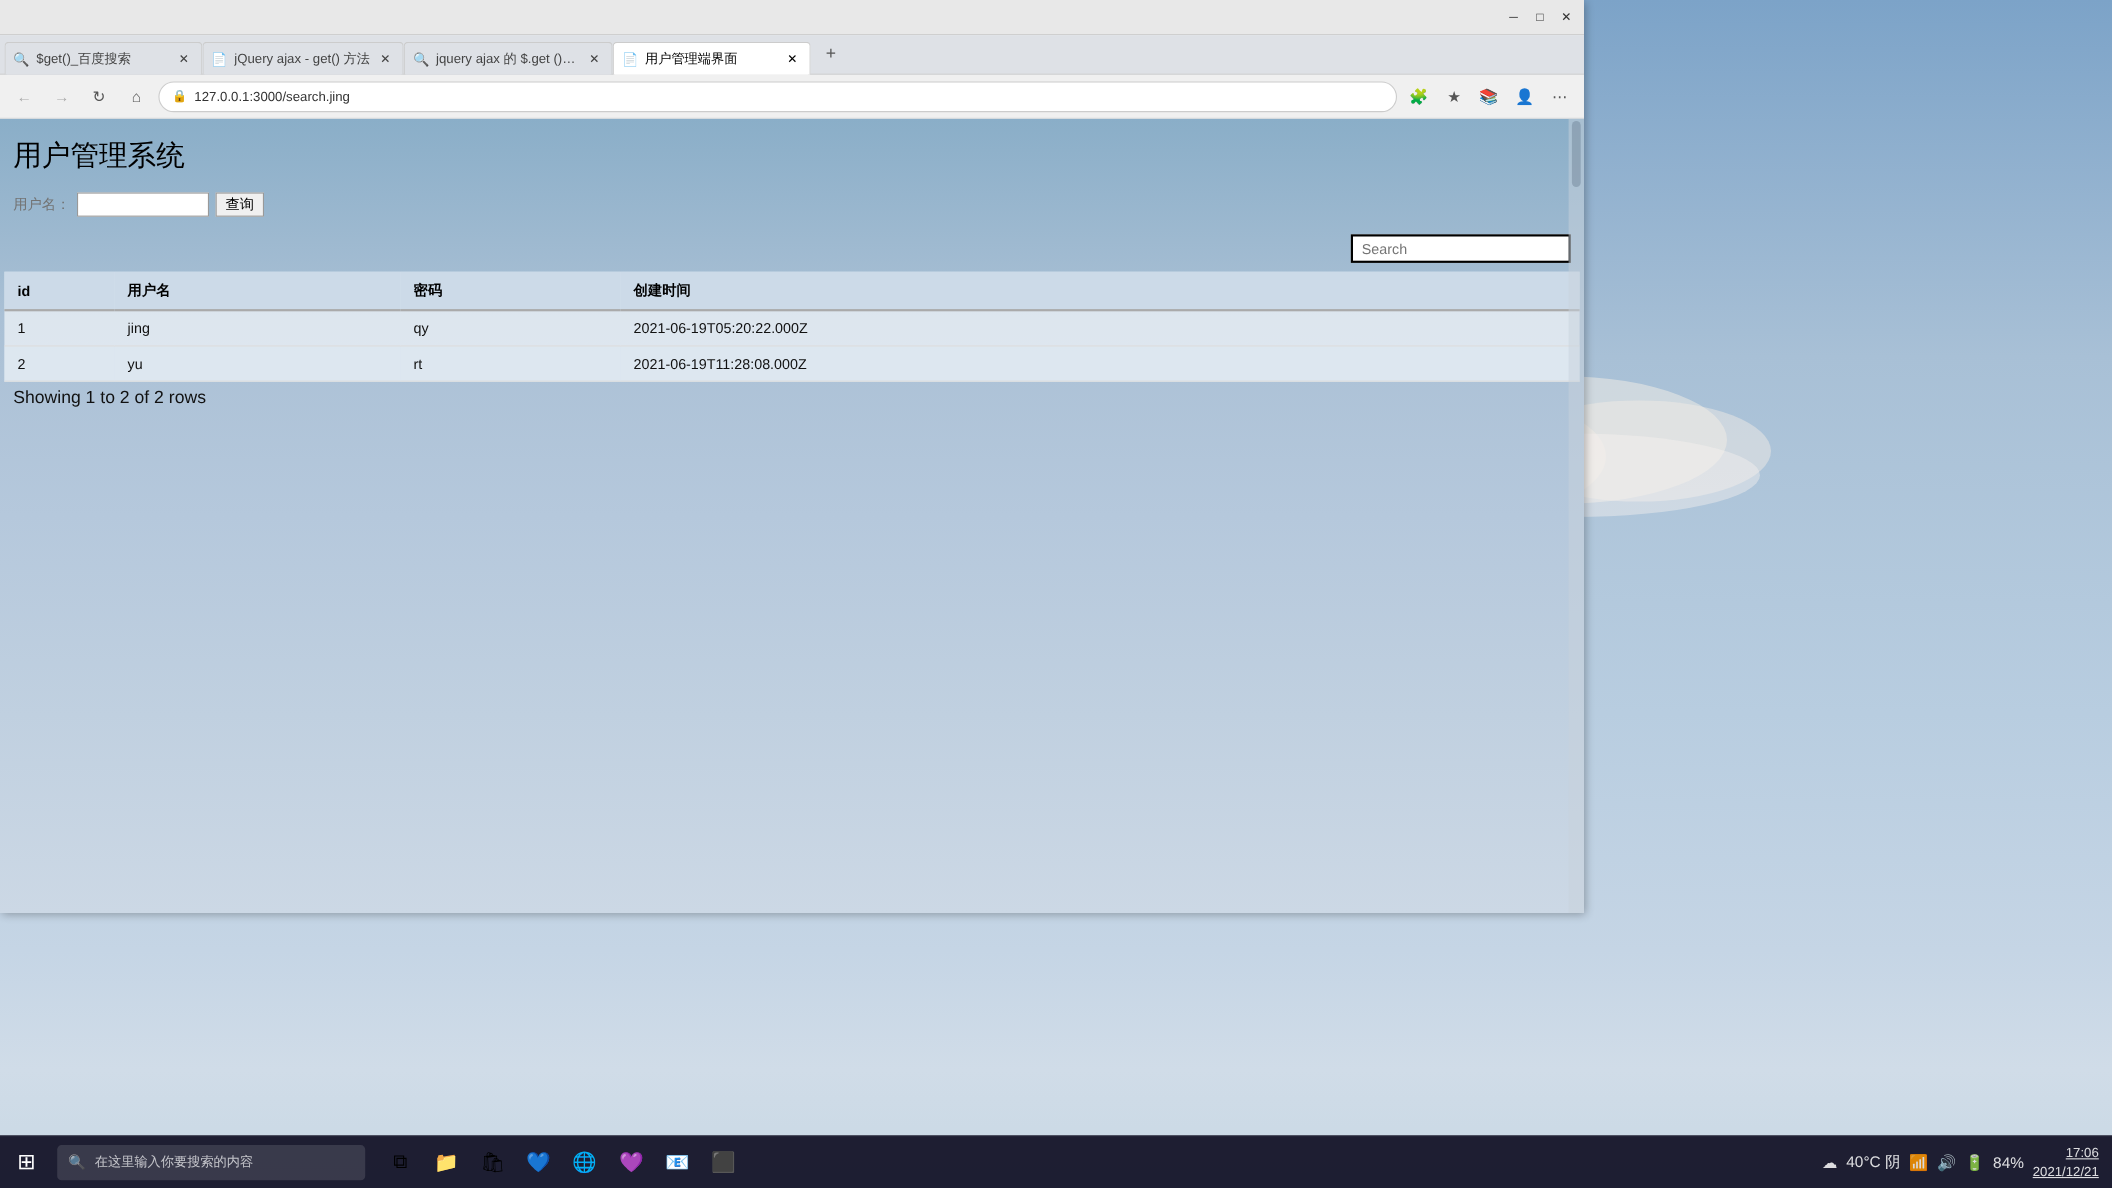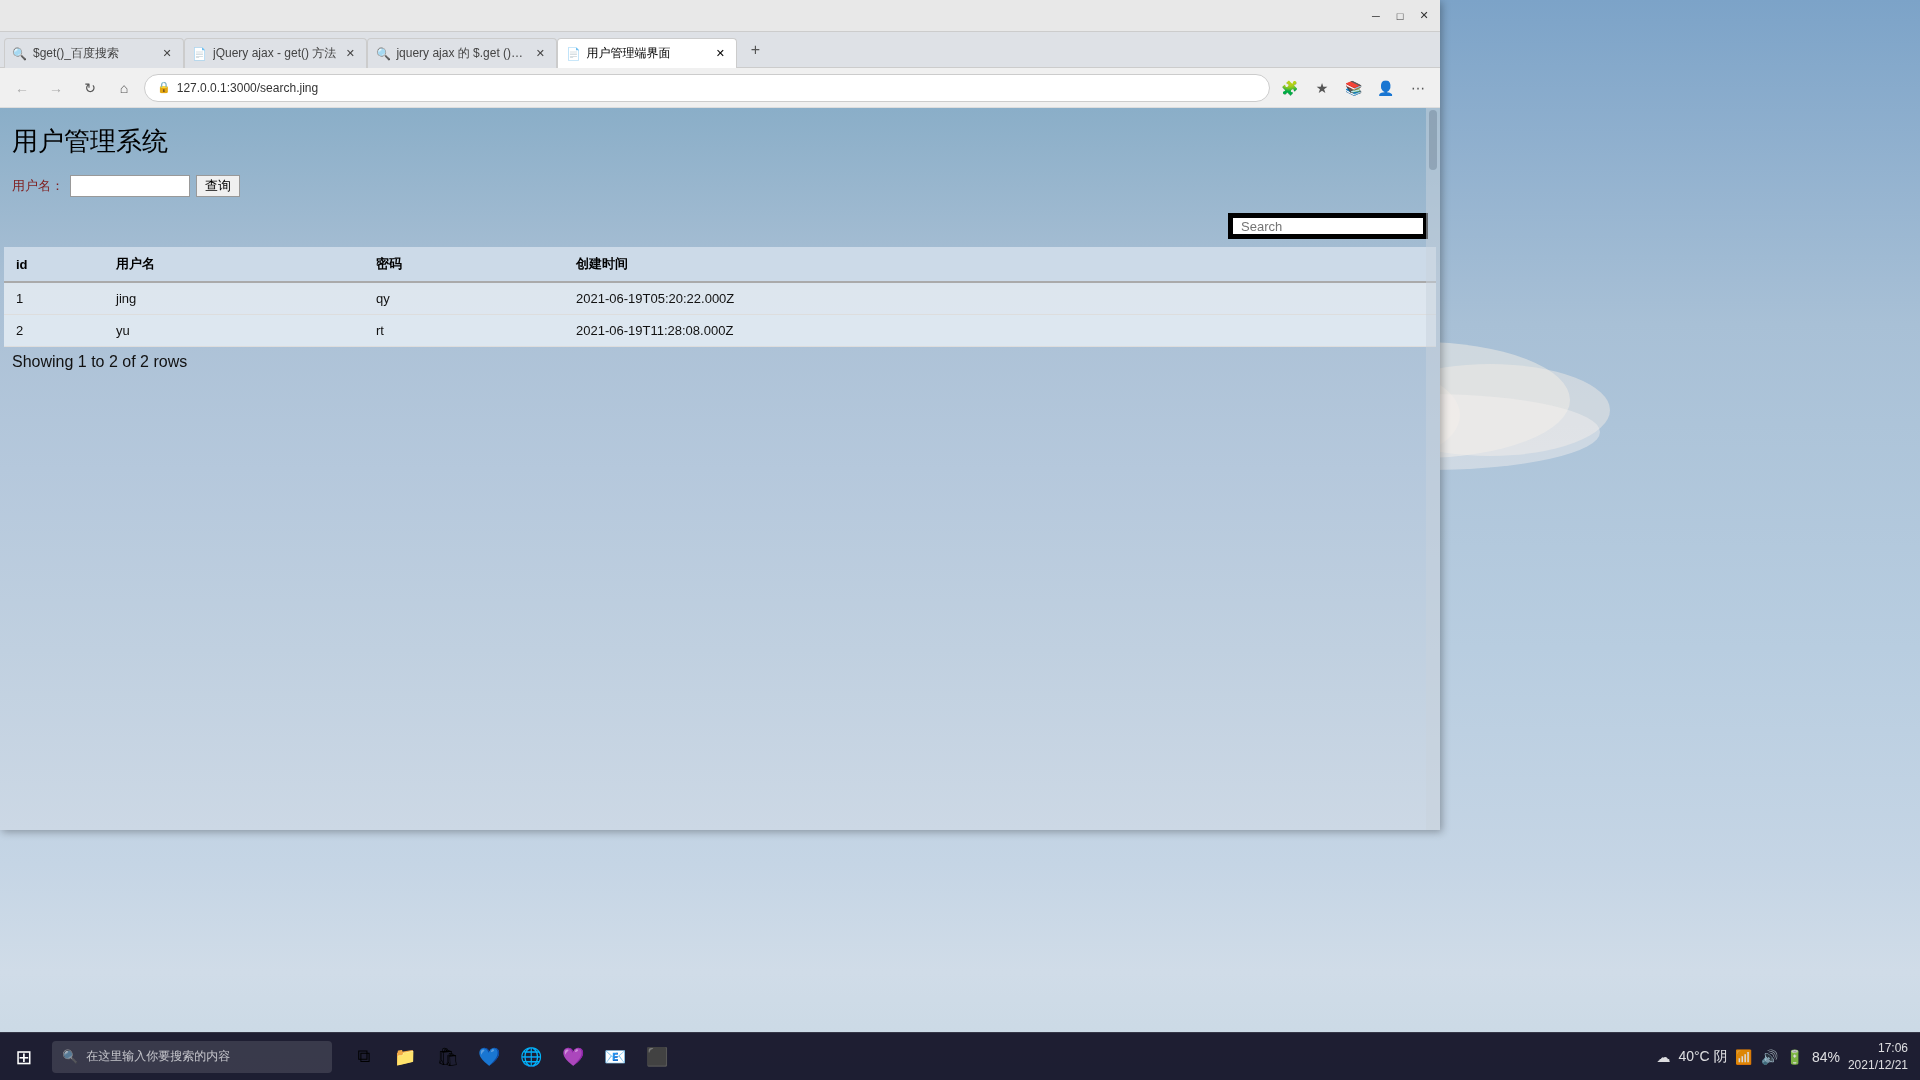--- a/index.html
+++ b/index.html
@@ -246,21 +246,21 @@
     
     .search-form {
       display: flex;
       align-items: center;
       padding: 8px 8px;
       gap: 6px;
     }
 
     .form-label {
       font-size: 13px;
-      color: #7f1d1d;
+      color: #737373;
     }
 
     .form-input {
       width: 120px;
       height: 22px;
       border: 1px solid #999;
       background: #fff;
       padding: 0 4px;
       font-size: 13px;
     }
@@ -277,21 +277,21 @@
     
     .dt-search-wrapper {
       display: flex;
       justify-content: flex-end;
       padding: 8px 8px;
     }
 
     .dt-search-input {
       width: 200px;
       height: 26px;
-      border: 5px solid #000000;
+      border: 2px solid #000000;
       background: #fff;
       padding: 0 8px;
       font-size: 13px;
     }
 
     
     .data-table {
       width: 100%;
       border-collapse: collapse;
       background: rgba(255,255,255,0.6);
@@ -410,20 +410,21 @@
       font-size: 14px;
       cursor: pointer;
     }
 
     .tray-clock {
       text-align: right;
       color: rgba(255,255,255,0.85);
       font-size: 12px;
       line-height: 1.4;
       cursor: pointer;
+      text-decoration: underline;
     }
 
     .scrollbar-indicator {
       position: absolute;
       right: 0;
       top: 0;
       width: 14px;
       height: 100%;
       background: rgba(200,210,220,0.5);
       z-index: 5;

